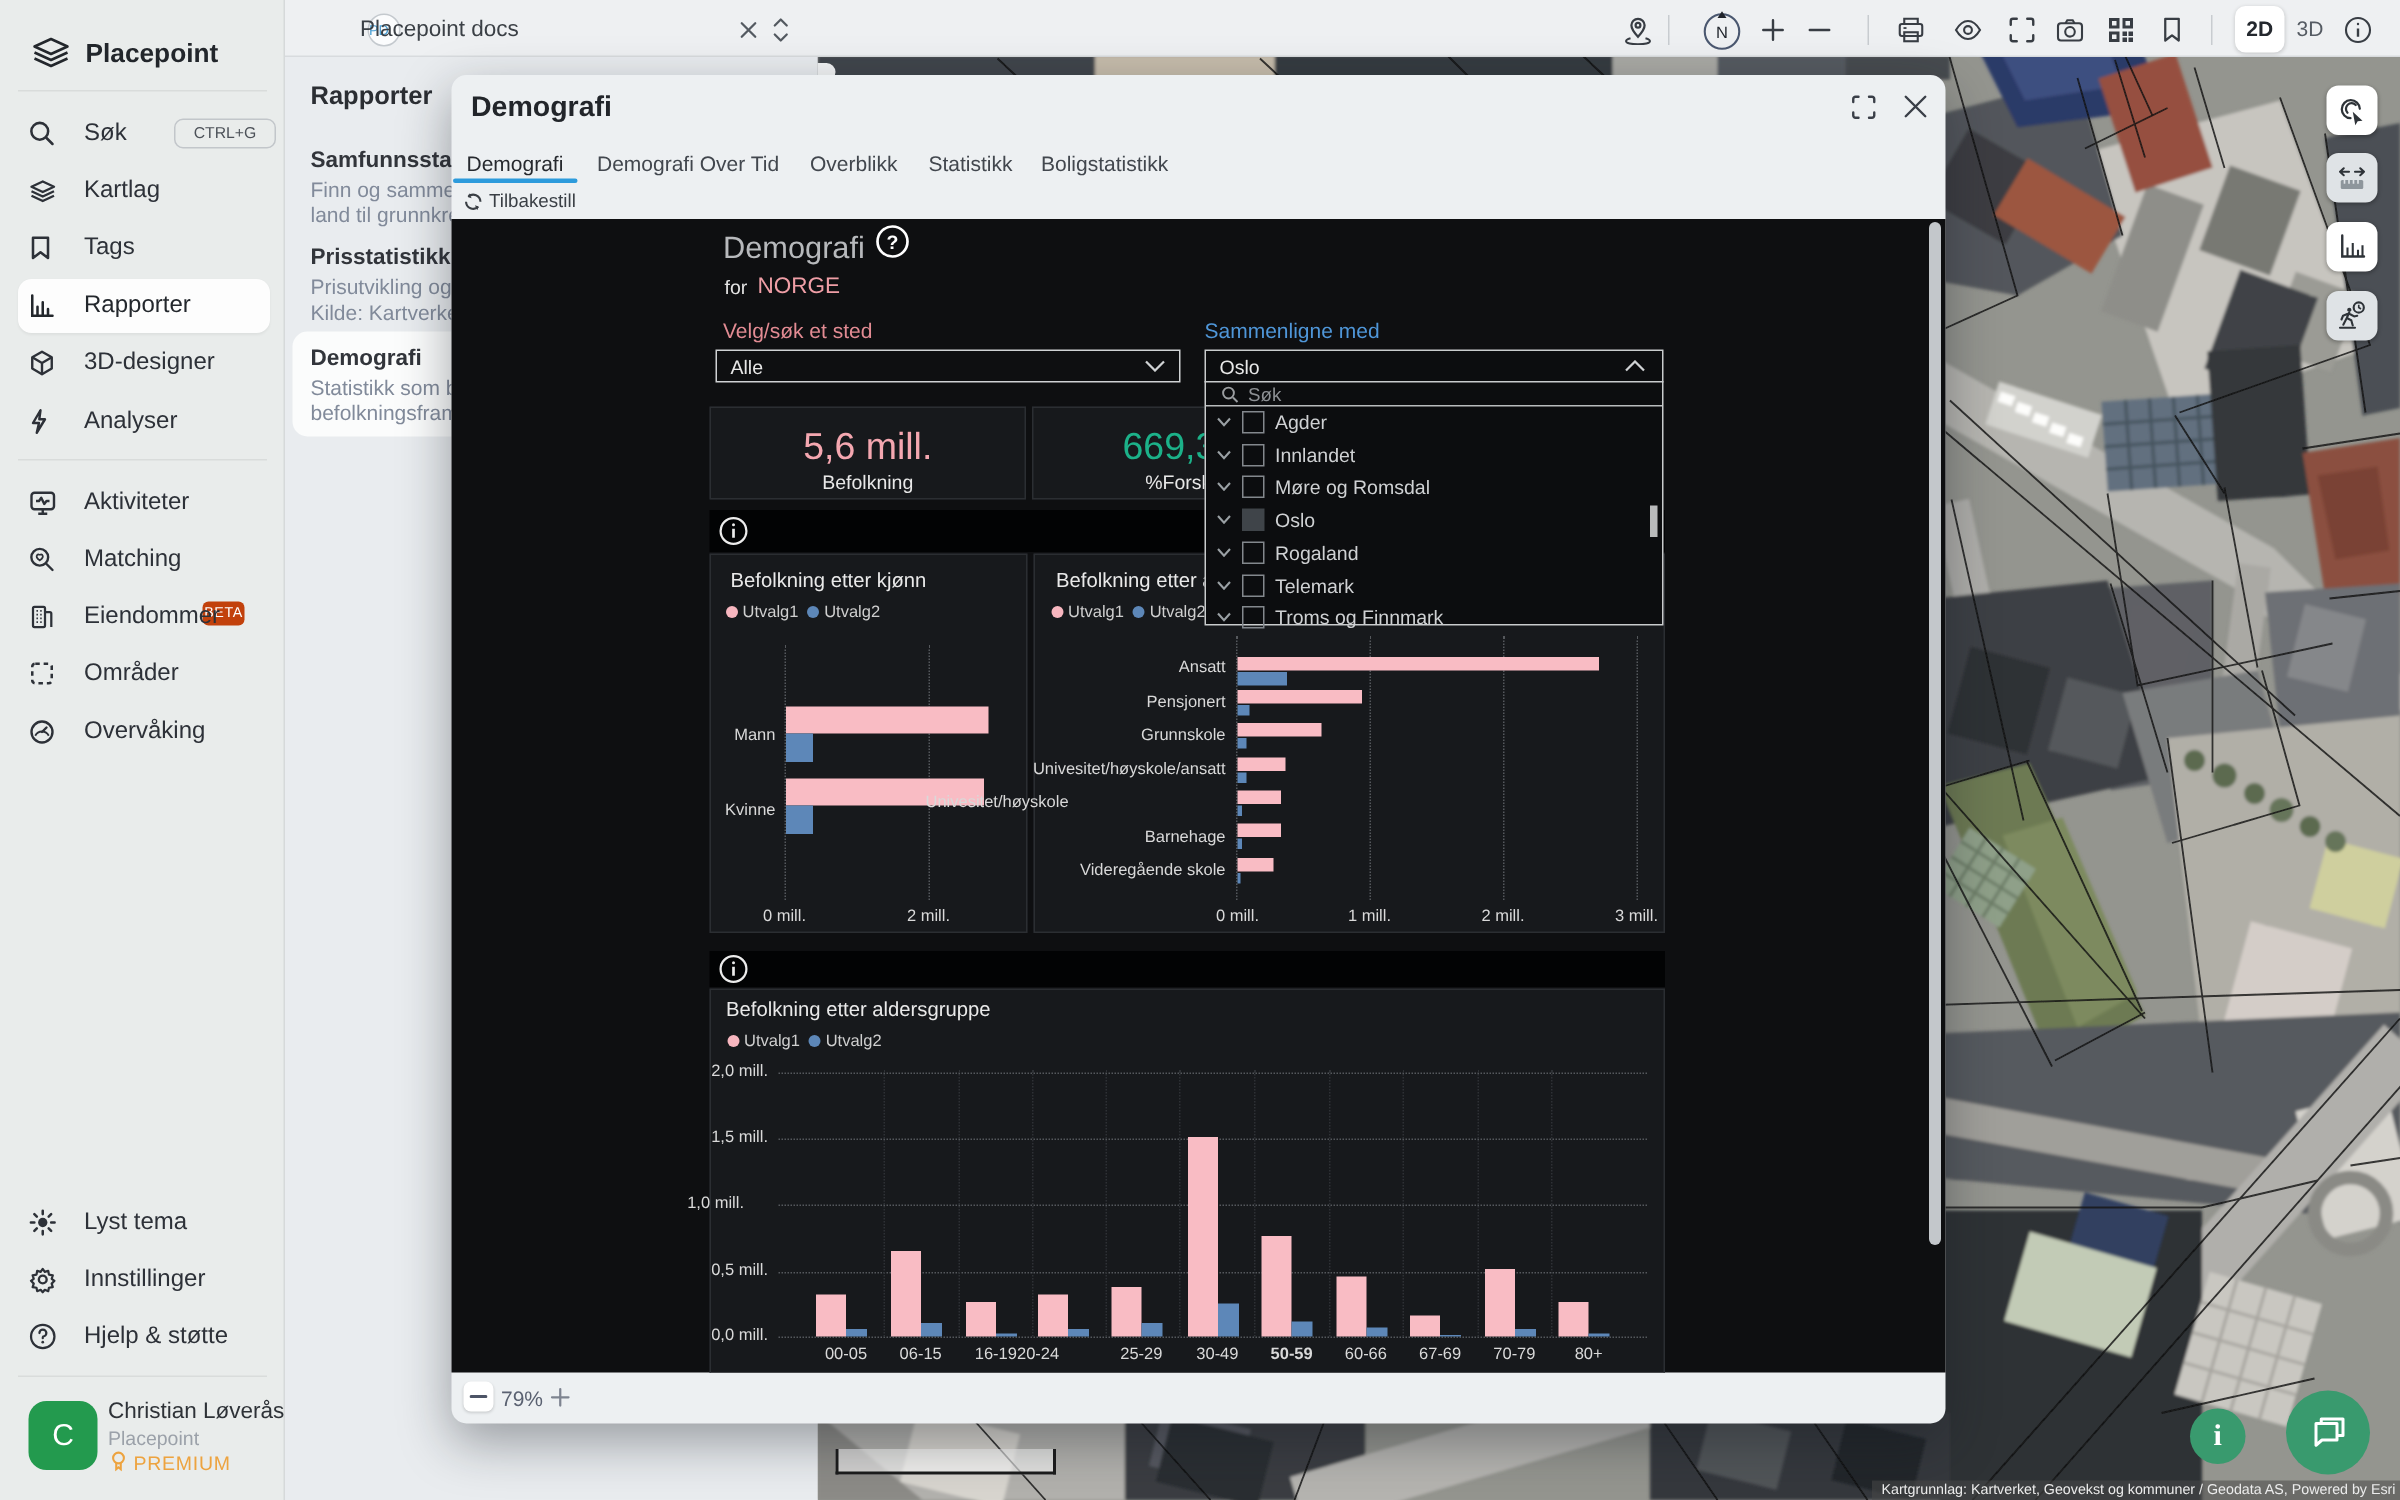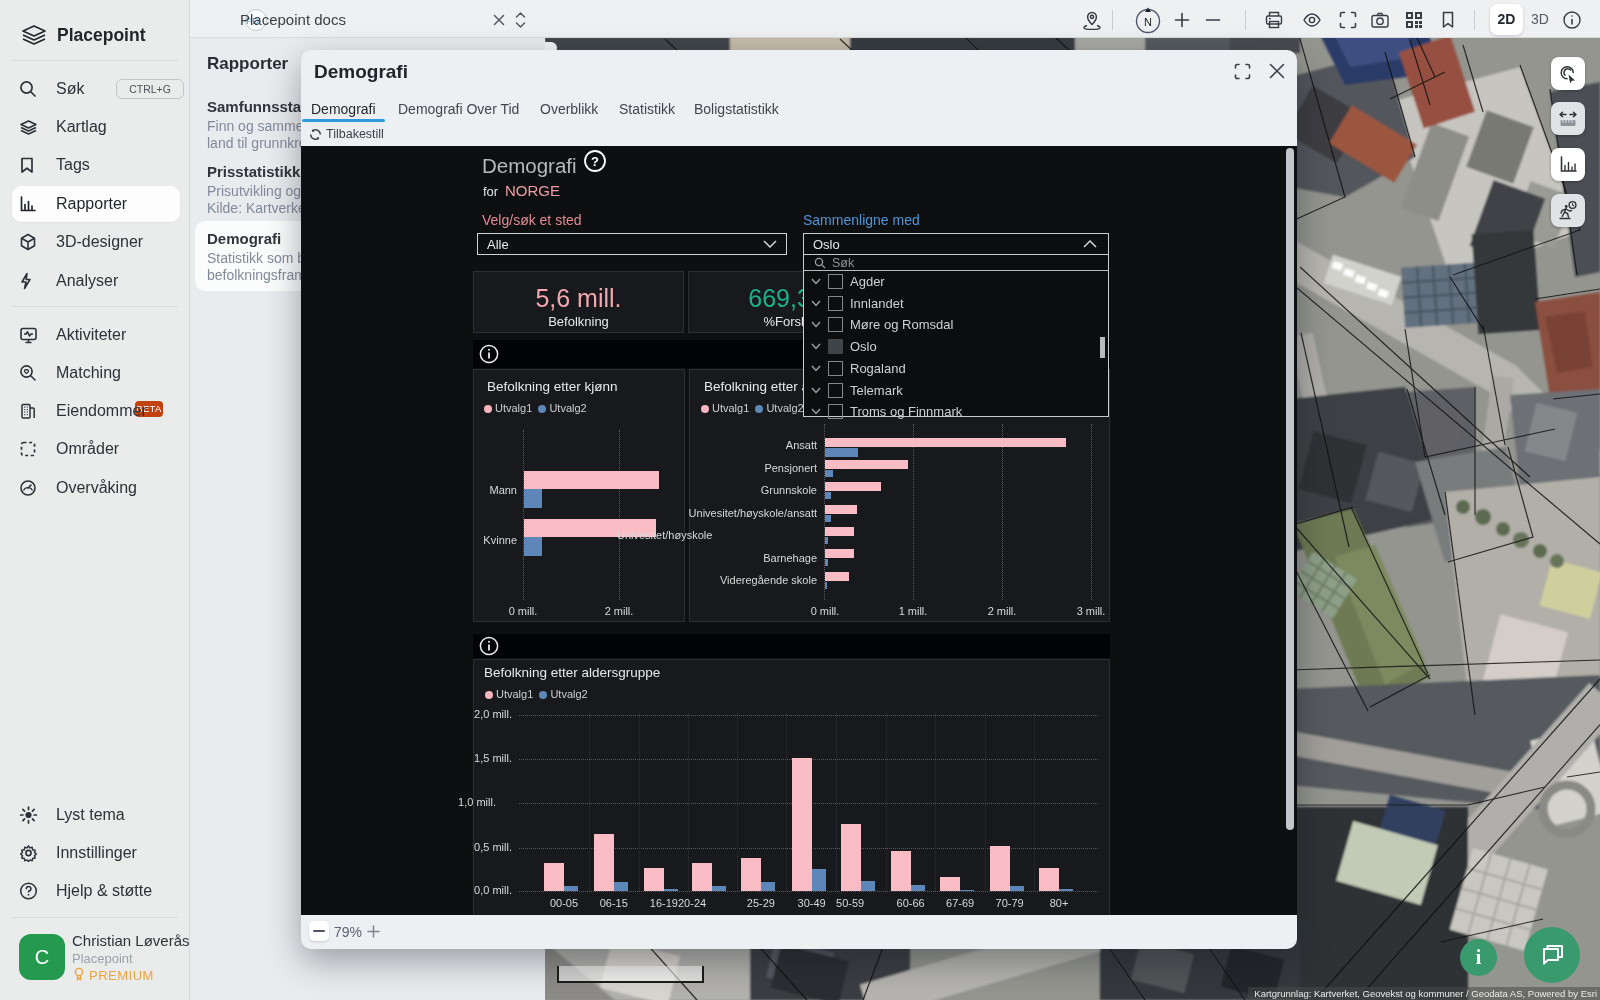--- a/index.html
+++ b/index.html
@@ -603,21 +603,21 @@
         <div class="bbar" style="left:459.9px;top:736px;width:14px;height:9px;"></div>
         <div class="vgrid" style="left:485.3px;top:567px;height:178px;border-left-color:#2e3135;"></div>
         <div class="axlbl" style="left:434.9px;top:751px;width:50px;text-align:center;">25-29</div>
         <div class="pbar" style="left:490.6px;top:612px;width:20px;height:133px;"></div>
         <div class="bbar" style="left:510.6px;top:723px;width:14px;height:22px;"></div>
         <div class="vgrid" style="left:535.4px;top:567px;height:178px;border-left-color:#2e3135;"></div>
         <div class="axlbl" style="left:485.6px;top:751px;width:50px;text-align:center;">30-49</div>
         <div class="pbar" style="left:540.1px;top:678px;width:20px;height:67px;"></div>
         <div class="bbar" style="left:560.1px;top:735px;width:14px;height:10px;"></div>
         <div class="vgrid" style="left:584.9px;top:567px;height:178px;border-left-color:#2e3135;"></div>
-        <div class="axlbl" style="left:535.1px;top:751px;width:50px;text-align:left;">50-59</div>
+        <div class="axlbl" style="left:535.1px;top:751px;width:50px;text-align:center;font-weight:bold;">50-59</div>
         <div class="pbar" style="left:589.6px;top:705px;width:20px;height:40px;"></div>
         <div class="bbar" style="left:609.6px;top:739px;width:14px;height:6px;"></div>
         <div class="vgrid" style="left:634.4px;top:567px;height:178px;border-left-color:#2e3135;"></div>
         <div class="axlbl" style="left:584.6px;top:751px;width:50px;text-align:center;">60-66</div>
         <div class="pbar" style="left:639.1px;top:731px;width:20px;height:14px;"></div>
         <div class="bbar" style="left:659.1px;top:744px;width:14px;height:1px;"></div>
         <div class="vgrid" style="left:683.9px;top:567px;height:178px;border-left-color:#2e3135;"></div>
         <div class="axlbl" style="left:634.1px;top:751px;width:50px;text-align:center;">67-69</div>
         <div class="pbar" style="left:688.6px;top:700px;width:20px;height:45px;"></div>
         <div class="bbar" style="left:708.6px;top:740px;width:14px;height:5px;"></div>

